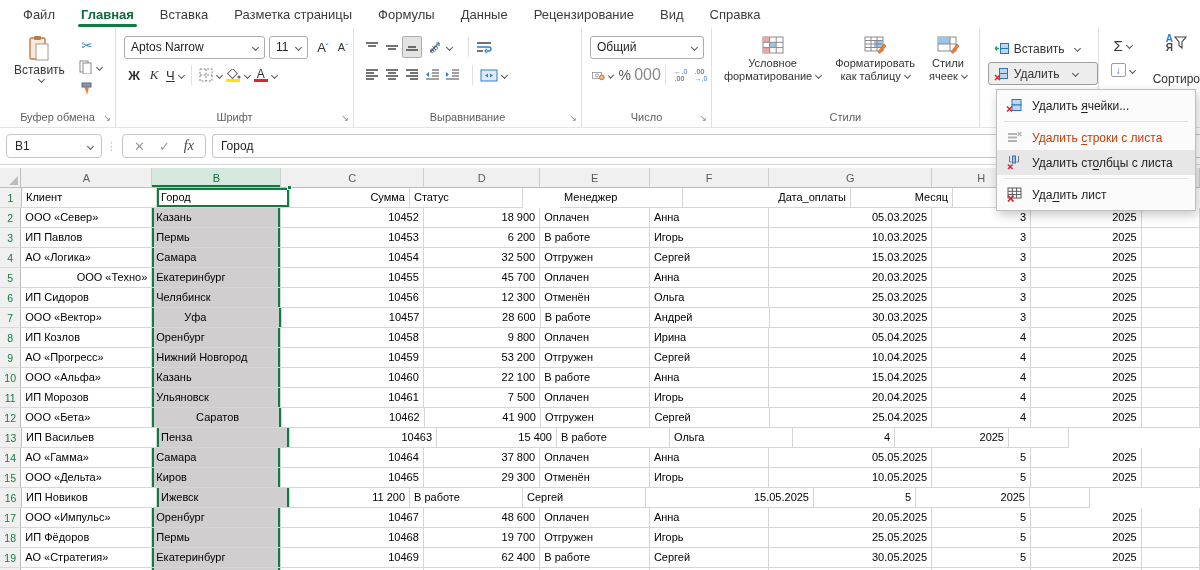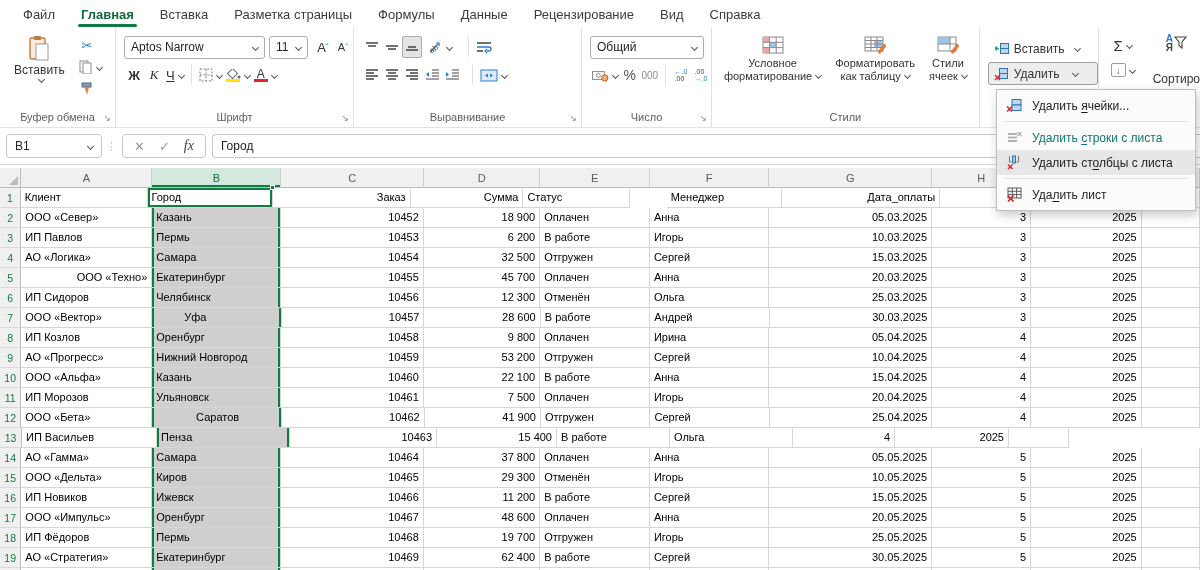--- a/index.html
+++ b/index.html
@@ -65,21 +65,21 @@
   .g-cell.col-sel{background:#D0CECE;box-shadow:inset 2px 0 0 #107C41,inset -2px 0 0 #107C41;}
   .g-cell.b-active{background:#fff;box-shadow:inset 0 0 0 2px #107C41;position:relative;overflow:visible;}
   .g-cell.b-active .handle{position:absolute;top:-3px;right:-3px;width:5px;height:5px;background:#107C41;border:1px solid #fff;z-index:3;}
   .g-cell.frag{text-indent:19px;}
 
   
   .menu{position:absolute;left:996px;top:89px;width:200px;background:#FBFBFB;border:1px solid #BFBFBF;
         box-shadow:2px 4px 10px rgba(0,0,0,.22);z-index:10;padding:3px 0;}
   .menu-item{display:flex;align-items:center;height:25px;padding:0 8px;font-size:12px;color:#1e1e1e;}
   .menu-item.hover{background:#E7E7E7;}
-  .menu-item.disabled{color:#0f766e;}
+  .menu-item.disabled{color:#c2410c;}
   .mi-icon{width:18px;margin-right:9px;display:inline-flex;justify-content:center;}
   .mi-label u{text-underline-offset:2px;}
   .menu-sep{height:1px;background:#E1E1E1;margin:3px 7px;}
 
   svg{display:block;}
 </style>
 </head>
 <body>
 
 <div class="app">
@@ -306,21 +306,21 @@
             <rect x="0.5" y="2.5" width="12" height="8" fill="#fff" stroke="#8a8a8a"></rect>
             <circle cx="6.5" cy="6.5" r="2" fill="none" stroke="#8a8a8a"></circle>
             <circle cx="13" cy="9" r="3.2" fill="#F4B183" stroke="#C55A11"></circle>
           </svg>
             <span class="chev"></span>
         </div>
         <div class="rbtn">
             <span style="font-size:14px;color:#555;">%</span>
           </div>
         <div class="rbtn">
-            <span style="font-size:10px;color:#8a8a8a;">000</span>
+            <span style="font-size:16px;color:#8a8a8a;">000</span>
           </div>
         <span class="vdiv"></span>
         <div class="rbtn">
           <div class="dec2"><b>←.0</b><br><span>.00</span></div>
         </div>
         <div class="rbtn">
           <div class="dec2"><span>.00</span><br><b>→.0</b></div>
         </div>
       </div>
       <div class="g-label">Число</div>
@@ -446,21 +446,20 @@
         <div class="g-colhdr" style="width: 123px;">F</div>
         <div class="g-colhdr" style="width: 168px;">G</div>
         <div class="g-colhdr" style="width: 102px;">H</div>
         <div class="g-colhdr" style="width: 114px;">I</div>
         <div class="g-colhdr" style="width: 60px;"></div>
       </div>
       <div class="g-row">
         <div class="g-rowhdr">1</div>
         <div class="g-cell" style="width: 135px;">Клиент</div>
         <div class="g-cell b-active" style="width: 133px;">Город<span class="handle"></span></div>
-        <div class="g-cell a-right" style="width: 147px;">Заказ</div>
         <div class="g-cell a-right" style="width: 120px;">Сумма</div>
         <div class="g-cell" style="width: 113px;">Статус</div>
         <div class="g-cell" style="width: 123px; margin-left: 37px;">Менеджер</div>
         <div class="g-cell a-right" style="width: 168px;">Дата_оплаты</div>
         <div class="g-cell a-right" style="width: 102px;">Месяц</div>
         <div class="g-cell a-right" style="width: 114px;">Год</div>
         <div class="g-cell frag" style="width: 60px;">р</div>
       </div>
       <div class="g-row">
         <div class="g-rowhdr">2</div>
@@ -640,21 +639,20 @@
         <div class="g-cell" style="width: 123px;">Игорь</div>
         <div class="g-cell a-right" style="width: 168px;">10.05.2025</div>
         <div class="g-cell a-right" style="width: 102px;">5</div>
         <div class="g-cell a-right" style="width: 114px;">2025</div>
         <div class="g-cell" style="width: 60px;"></div>
       </div>
       <div class="g-row">
         <div class="g-rowhdr">16</div>
         <div class="g-cell" style="width: 135px;">ИП Новиков</div>
         <div class="g-cell col-sel" style="width: 133px;">Ижевск</div>
-        <div class="g-cell a-right" style="width: 147px;">10466</div>
         <div class="g-cell a-right" style="width: 120px;">11 200</div>
         <div class="g-cell" style="width: 113px;">В работе</div>
         <div class="g-cell" style="width: 123px;">Сергей</div>
         <div class="g-cell a-right" style="width: 168px;">15.05.2025</div>
         <div class="g-cell a-right" style="width: 102px;">5</div>
         <div class="g-cell a-right" style="width: 114px;">2025</div>
         <div class="g-cell" style="width: 60px;"></div>
       </div>
       <div class="g-row">
         <div class="g-rowhdr">17</div>

